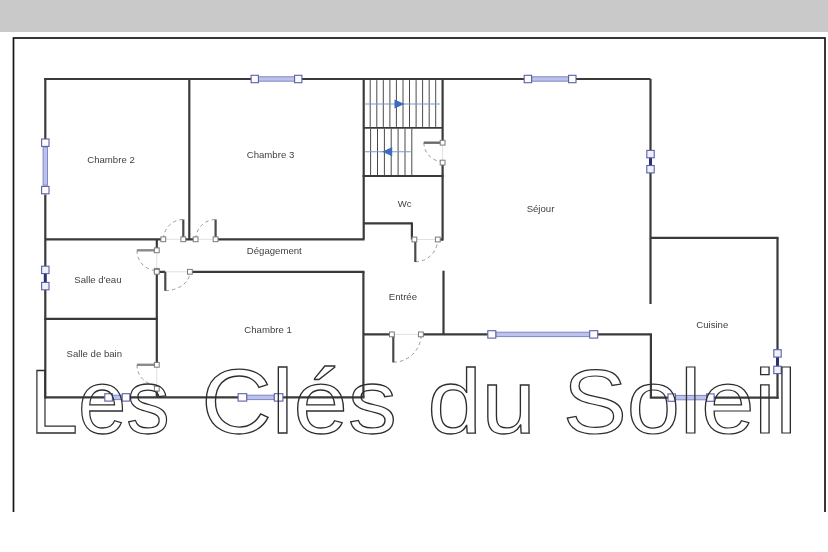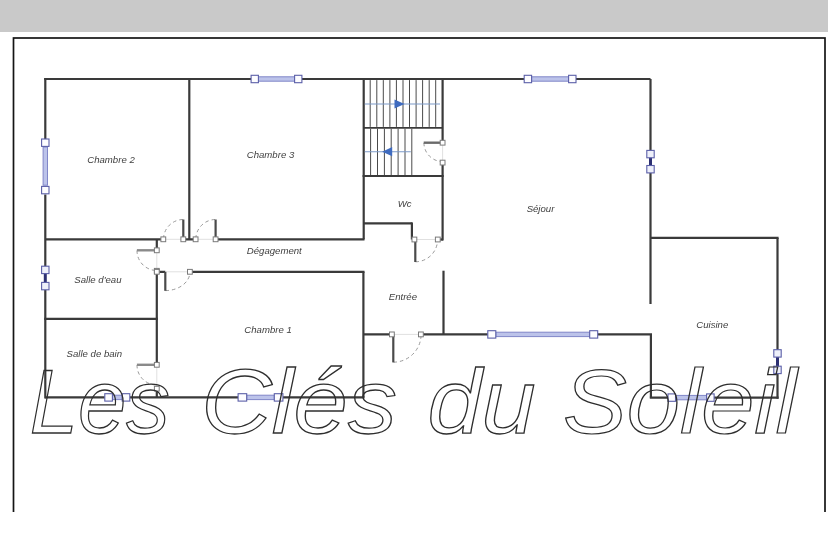--- a/index.html
+++ b/index.html
@@ -1,16 +1,16 @@
 <!DOCTYPE html>
 <html><head>
 <meta charset="utf-8">
 <style>
   html,body{margin:0;padding:0;background:#ffffff;}
-  #page{width:828px;height:512px;position:relative;overflow:hidden;background:#ffffff;font-style:italic;}
+  #page{width:828px;height:512px;position:relative;overflow:hidden;background:#ffffff;}
   svg{display:block;}
   text{font-family:"Liberation Sans", sans-serif;}
 </style>
 </head>
 <body>
 <div id="page">
 <svg width="828" height="552" viewBox="0 0 828 552">
 
   <rect x="0" y="0" width="828" height="552" fill="#ffffff"></rect>
 

